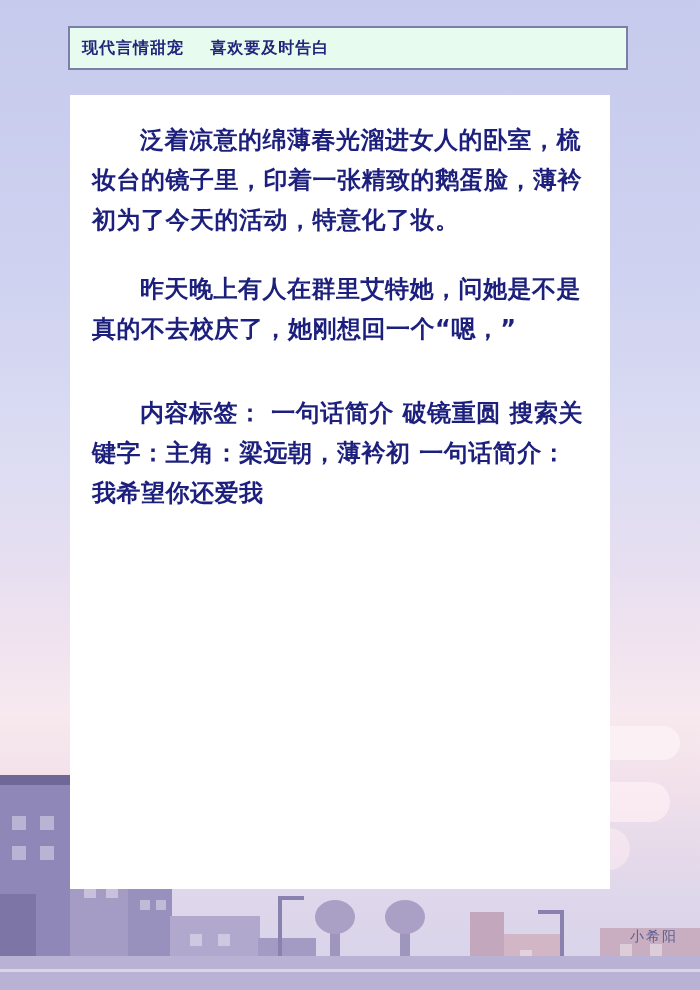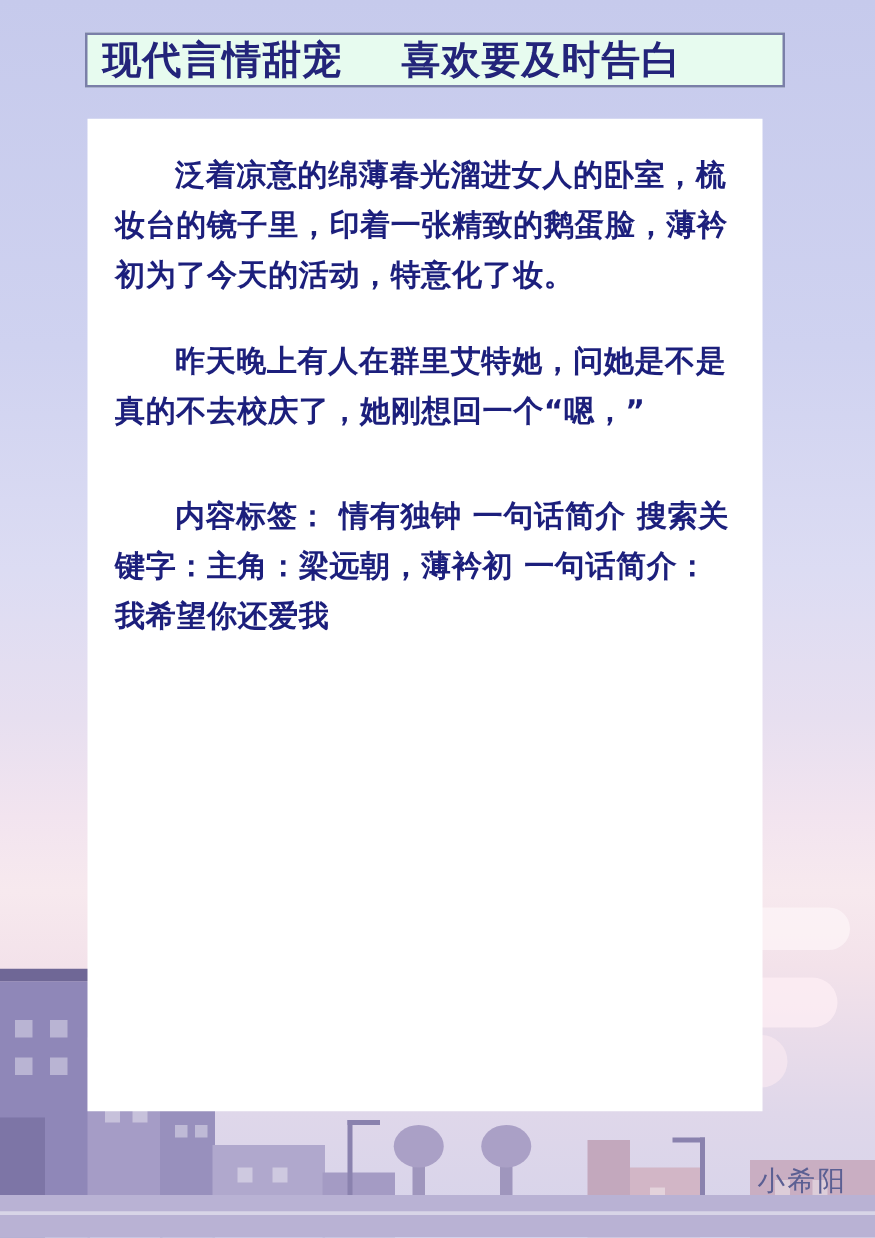--- a/index.html
+++ b/index.html
@@ -129,21 +129,21 @@
     height: 44px;
     border: 2px solid #7a7fa8;
     background: #e7fbef;
     box-sizing: border-box;
     display: flex;
     align-items: center;
     padding-left: 12px;
   }
   .title-text {
     font-family: "DejaVu Sans", sans-serif;
-    font-size: 31px;
+    font-size: 16px;
     font-weight: 700;
     color: #23247a;
     letter-spacing: 1px;
     white-space: pre;
   }
 
   
   .card {
     position: absolute;
     left: 70px;
@@ -163,23 +163,23 @@
     text-indent: 2em;
     margin: 0 0 30px 0;
     letter-spacing: 0.5px;
   }
   .para.gap-big { margin-bottom: 44px; margin-top: 10px; }
 
   
   .signature {
     position: absolute;
     right: 22px;
-    bottom: 30px;
+    bottom: 44px;
     font-family: Liberation Serif, serif;
-    font-size: 22px;
+    font-size: 14px;
     color: #5b5f93;
     letter-spacing: 2px;
   }
 </style>
 </head>
 <body>
 
 <div class="page">
 
   <div class="scenery">
@@ -231,18 +231,18 @@
     </div>
   </div>
 
   <div class="title-box">
     <span class="title-text">现代言情甜宠    喜欢要及时告白</span>
   </div>
 
   <div class="card">
     <p class="para">泛着凉意的绵薄春光溜进女人的卧室，梳妆台的镜子里，印着一张精致的鹅蛋脸，薄衿初为了今天的活动，特意化了妆。</p>
     <p class="para gap-big">昨天晚上有人在群里艾特她，问她是不是真的不去校庆了，她刚想回一个“嗯，”</p>
-    <p class="para">内容标签： 情有独钟 一句话简介 搜索关键字：主角：梁远朝，薄衿初 一句话简介：我希望你还爱我</p>
+    <p class="para">内容标签： 一句话简介 破镜重圆 搜索关键字：主角：梁远朝，薄衿初 一句话简介：我希望你还爱我</p>
   </div>
 
   <div class="signature">小希阳</div>
 
 </div>
 
 </body></html>

